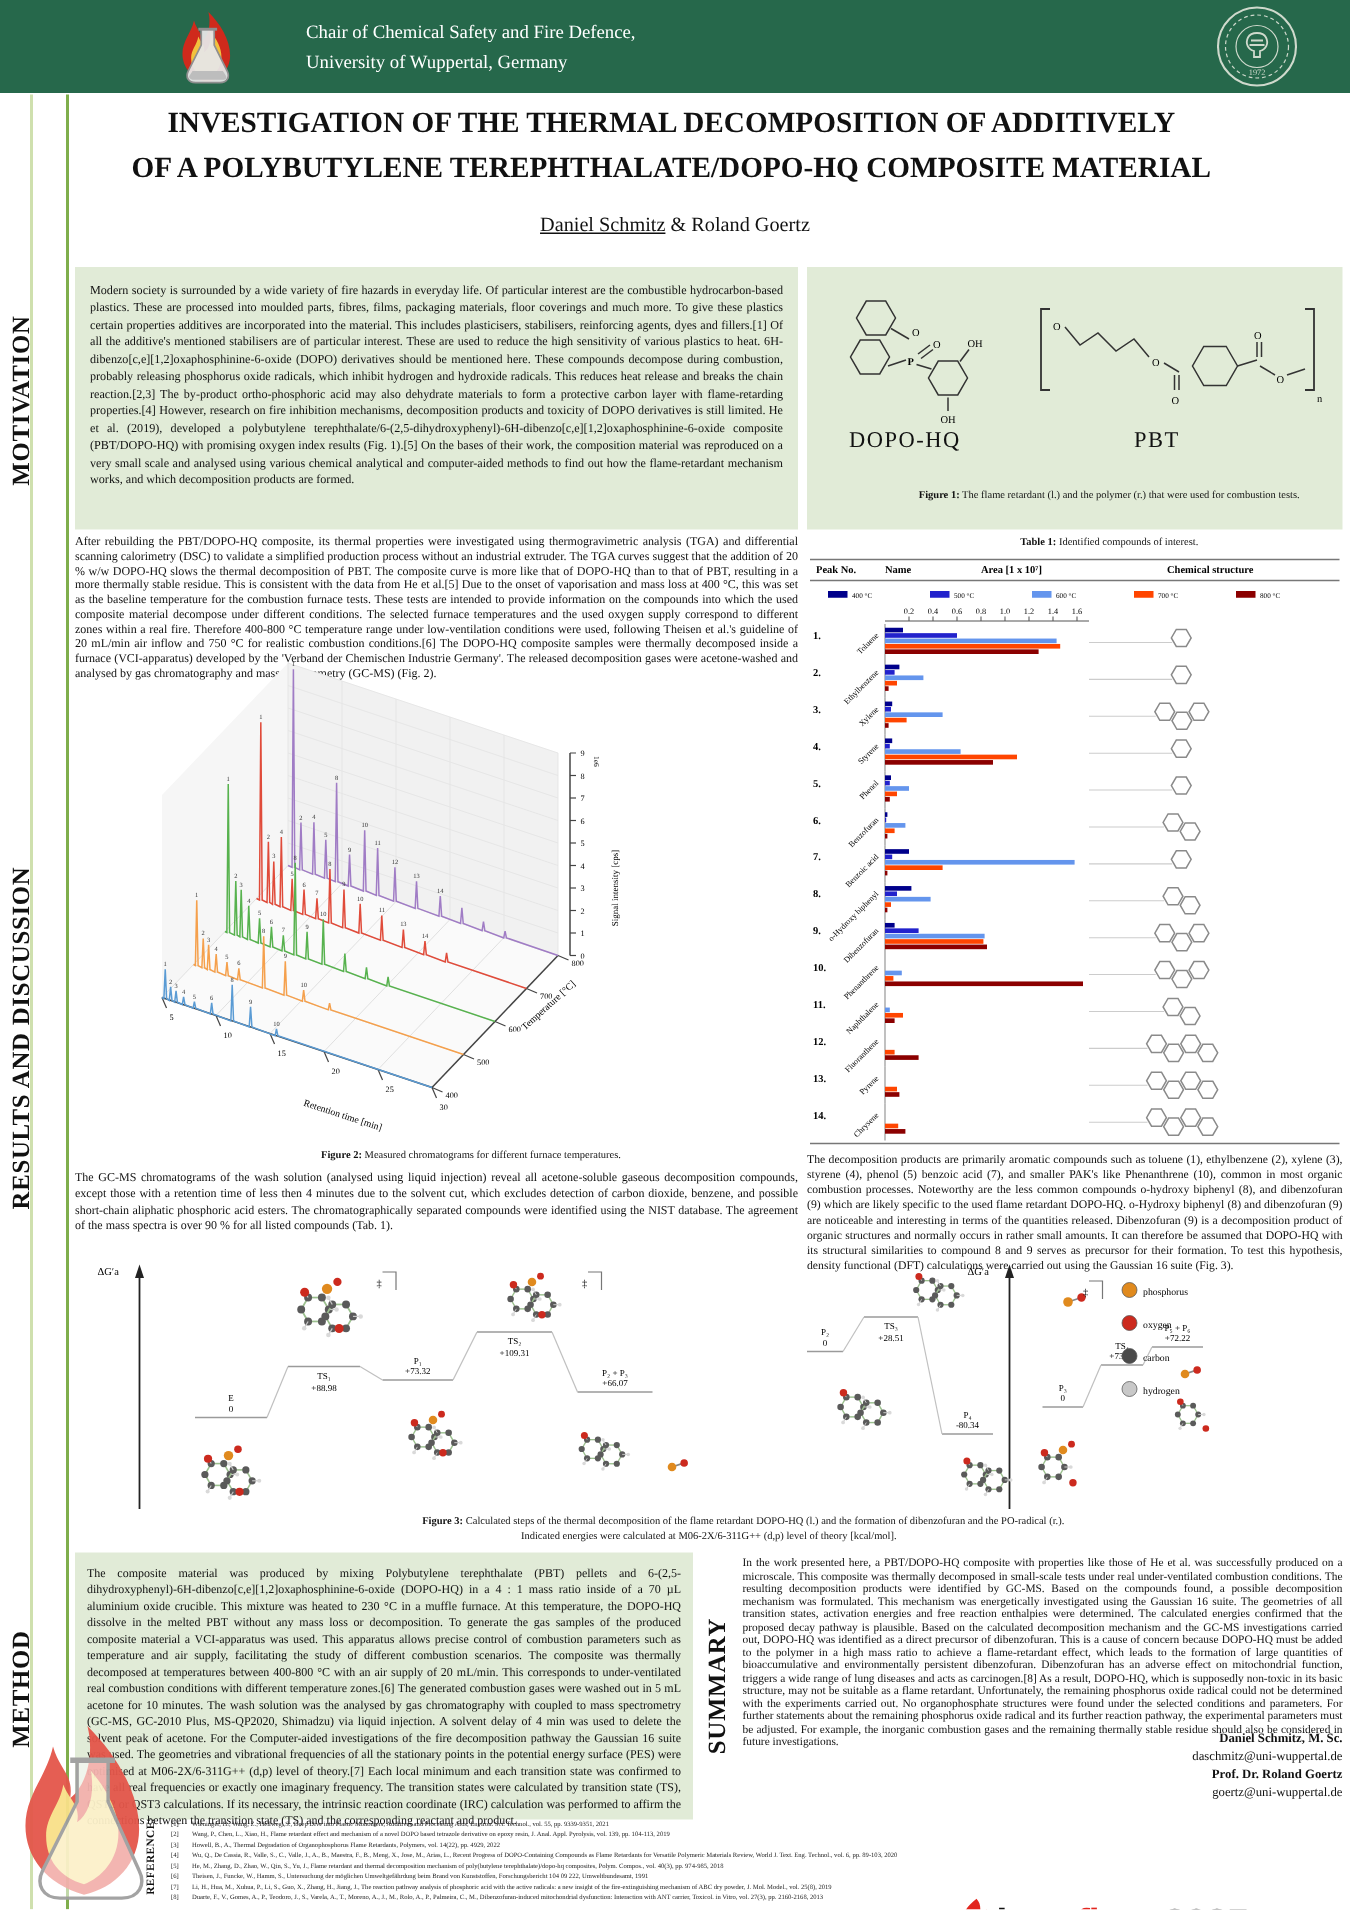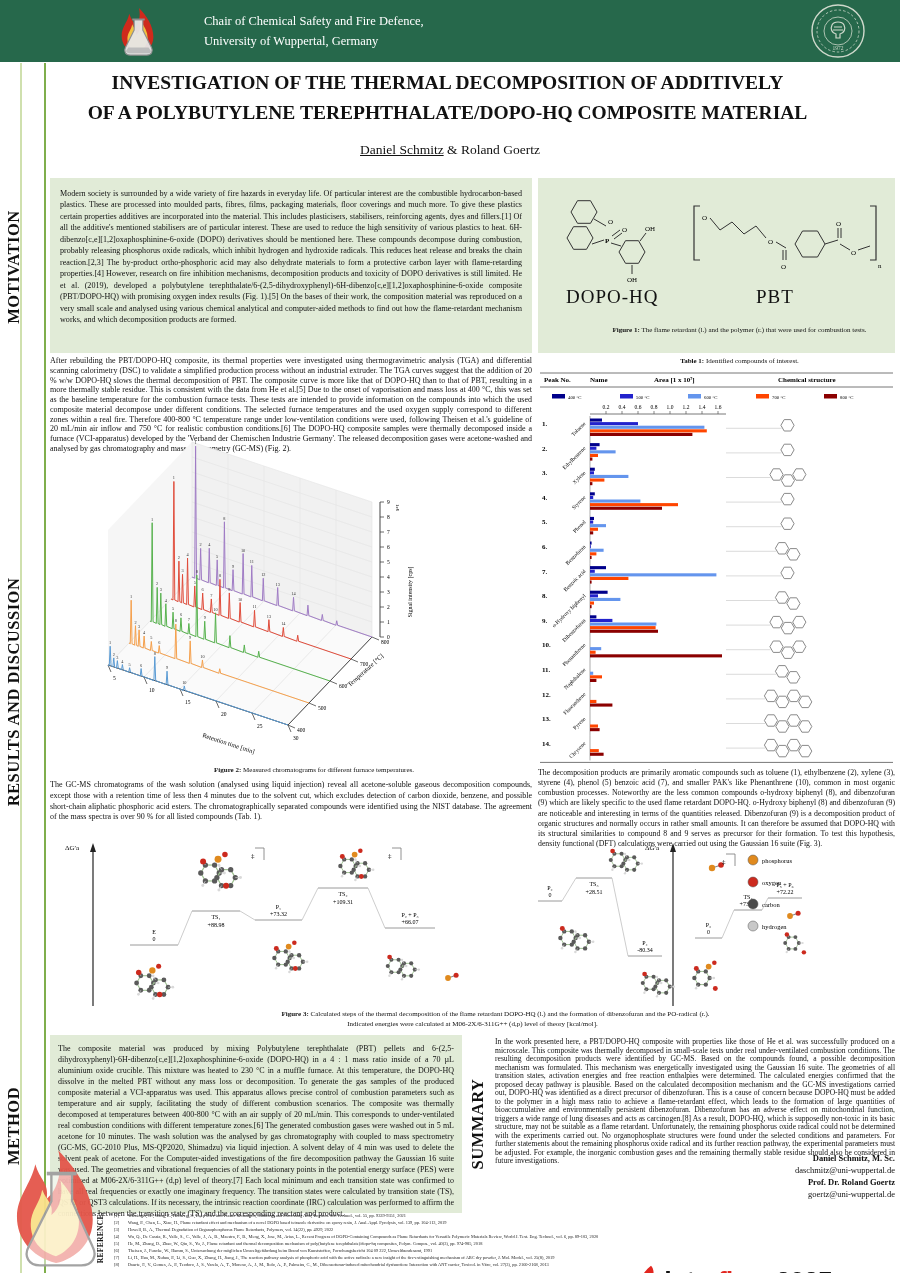--- a/index.html
+++ b/index.html
@@ -15,21 +15,21 @@
   .vline1{left:20px;top:63px;width:2px;height:1210px;background:#cfe0ae;}
   .vline2{left:44px;top:63px;width:2px;height:1210px;background:#7fae4c;}
   .vlabel{position:absolute;font-weight:bold;font-size:16.5px;letter-spacing:.5px;text-align:center;
           transform:rotate(-90deg);white-space:nowrap;}
   .vlabel.small{font-size:7.5px;letter-spacing:.3px;}
   .greenbox{background:#e1ebd7;}
   .just{text-align:justify;}
   .btxt{font-size:8.1px;line-height:1.42;}
   .cap{font-size:7px;text-align:center;}
   .cap b{font-weight:bold;padding-left:46px;}
-  .struct-label{font-size:19px;letter-spacing:1px;}
+  .struct-label{font-size:15px;letter-spacing:1px;}
   a{color:inherit;text-decoration:none;}
   .contact{text-align:right;font-size:8.5px;line-height:1.4;}
   .contact .nm{font-weight:bold;}
   .refs{font-size:4.4px;line-height:1.6;color:#222;}
   .refs .ref-row{display:flex;}
   .refs .ref-no{width:14px;flex:none;}
   .footerlines{text-align:center;font-family:"Liberation Sans","DejaVu Sans",sans-serif;
                font-weight:bold;font-size:10.5px;line-height:1.25;color:#1a1a1a;}
   .iflam{font-family:"Liberation Sans","DejaVu Sans",sans-serif;font-weight:bold;font-size:27px;letter-spacing:-1px;}
   .iflam .red{color:#e2261f;}

